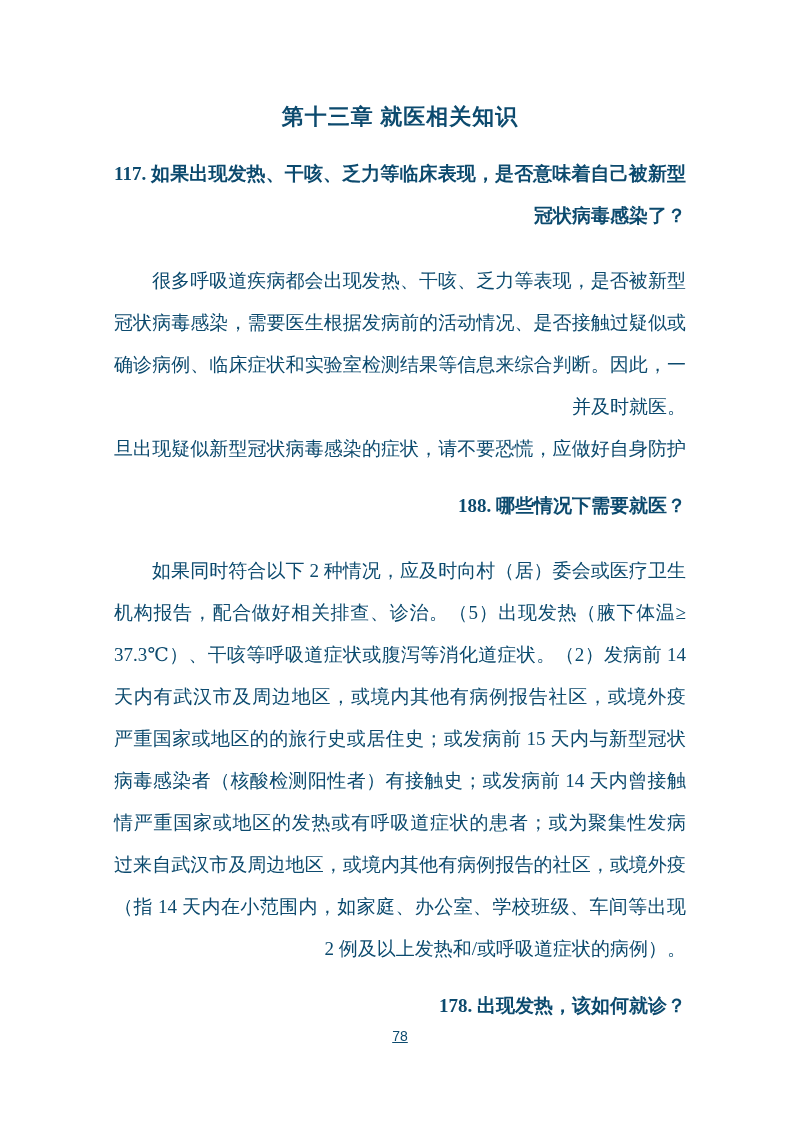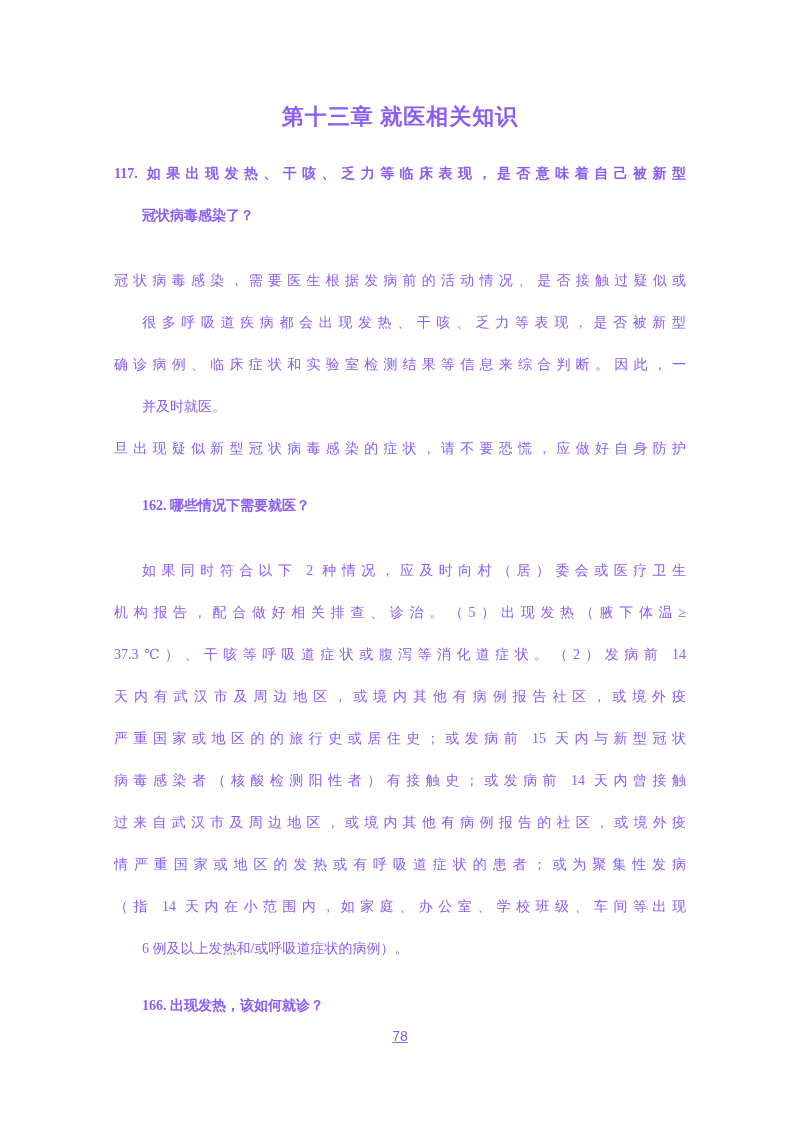--- a/index.html
+++ b/index.html
@@ -5,55 +5,55 @@
   html, body {
     margin: 0;
     padding: 0;
     background: #ffffff;
   }
   .page {
     position: relative;
     width: 800px;
     height: 1131px;
     background: #ffffff;
-    color: #8b5cf6;
+    color: #0c4a6e;
     font-family: "Liberation Serif", "DejaVu Serif", serif;
     overflow: hidden;
   }
   .content {
     position: absolute;
     left: 114px;
     top: 96px;
     width: 572px;
   }
   .chapter-title {
     font-size: 22px;
     font-weight: bold;
     line-height: 42px;
     text-align: center;
     letter-spacing: 1px;
   }
   .block {
-    font-size: 14px;
+    font-size: 19px;
     line-height: 42px;
   }
   .block.heading {
     font-weight: bold;
     margin-top: 15px;
   }
   .block.body-para {
     margin-top: 23px;
   }
   .ln {
     text-align: justify;
     text-align-last: justify;
     white-space: nowrap;
   }
   .ln.last {
-    text-align: left;
+    text-align: right;
     text-align-last: auto;
     white-space: normal;
     margin-left: 28px;
   }
   .ln.indent {
     text-indent: 2em;
   }
   .page-number {
     position: absolute;
     left: 114px;
@@ -71,40 +71,40 @@
 
 <div class="page">
   <div class="content">
     <div class="chapter-title">第十三章 就医相关知识</div>
     <div id="doc-body">
         <div class="block heading">
           <div class="ln">117. 如果出现发热、干咳、乏力等临床表现，是否意味着自己被新型</div>
           <div class="ln last">冠状病毒感染了？</div>
         </div>
         <div class="block body-para">
+          <div class="ln indent">很多呼吸道疾病都会出现发热、干咳、乏力等表现，是否被新型</div>
           <div class="ln">冠状病毒感染，需要医生根据发病前的活动情况、是否接触过疑似或</div>
-          <div class="ln indent">很多呼吸道疾病都会出现发热、干咳、乏力等表现，是否被新型</div>
           <div class="ln">确诊病例、临床症状和实验室检测结果等信息来综合判断。因此，一</div>
           <div class="ln last">并及时就医。</div>
           <div class="ln">旦出现疑似新型冠状病毒感染的症状，请不要恐慌，应做好自身防护</div>
         </div>
         <div class="block heading">
-          <div class="ln last">162. 哪些情况下需要就医？</div>
+          <div class="ln last">188. 哪些情况下需要就医？</div>
         </div>
         <div class="block body-para">
           <div class="ln indent">如果同时符合以下 2 种情况，应及时向村（居）委会或医疗卫生</div>
           <div class="ln">机构报告，配合做好相关排查、诊治。（5）出现发热（腋下体温≥</div>
           <div class="ln">37.3℃）、干咳等呼吸道症状或腹泻等消化道症状。（2）发病前 14</div>
           <div class="ln">天内有武汉市及周边地区，或境内其他有病例报告社区，或境外疫</div>
           <div class="ln">严重国家或地区的的旅行史或居住史；或发病前 15 天内与新型冠状</div>
           <div class="ln">病毒感染者（核酸检测阳性者）有接触史；或发病前 14 天内曾接触</div>
+          <div class="ln">情严重国家或地区的发热或有呼吸道症状的患者；或为聚集性发病</div>
           <div class="ln">过来自武汉市及周边地区，或境内其他有病例报告的社区，或境外疫</div>
-          <div class="ln">情严重国家或地区的发热或有呼吸道症状的患者；或为聚集性发病</div>
           <div class="ln">（指 14 天内在小范围内，如家庭、办公室、学校班级、车间等出现</div>
-          <div class="ln last">6 例及以上发热和/或呼吸道症状的病例）。</div>
+          <div class="ln last">2 例及以上发热和/或呼吸道症状的病例）。</div>
         </div>
         <div class="block heading">
-          <div class="ln last">166. 出现发热，该如何就诊？</div>
+          <div class="ln last">178. 出现发热，该如何就诊？</div>
         </div>
       </div>
   </div>
   <div class="page-number">78</div>
 </div>
 
 </body></html>

